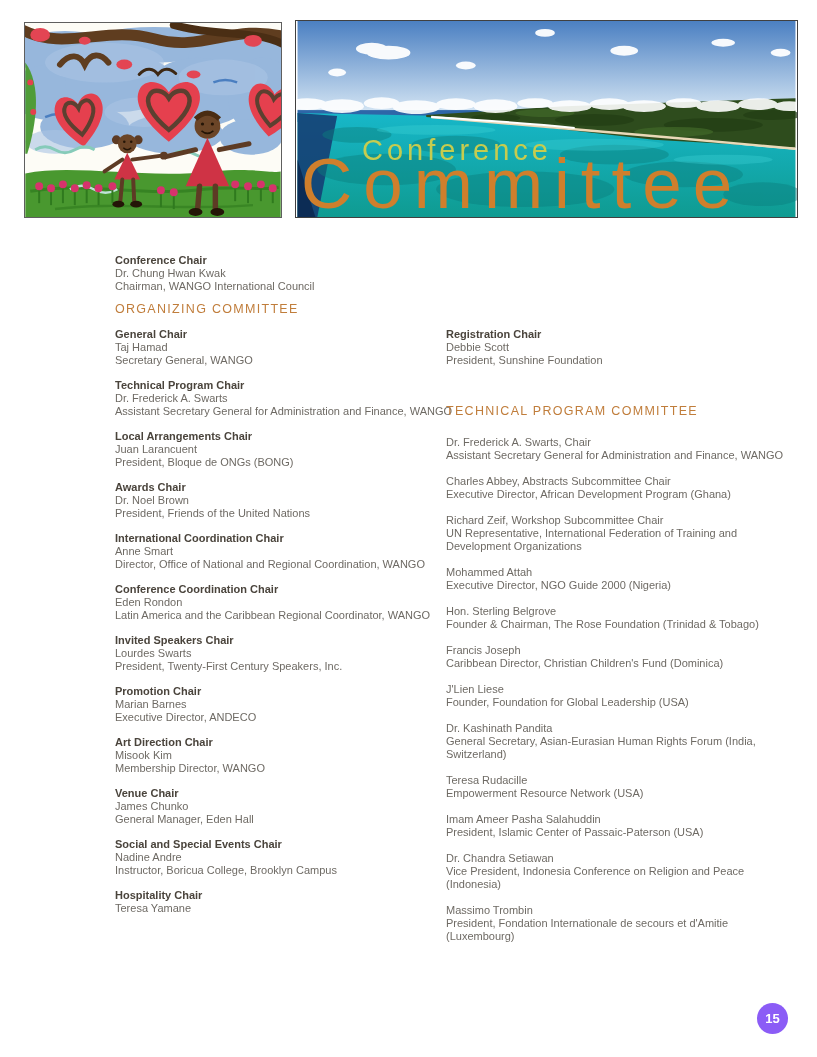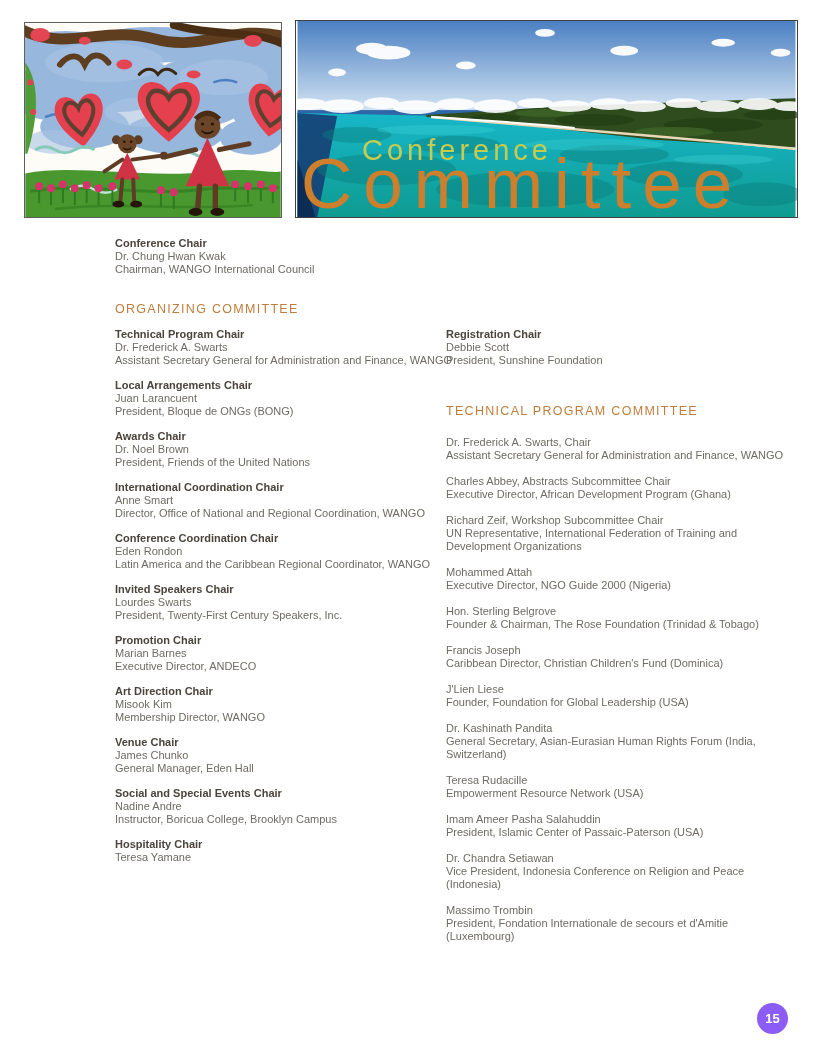--- a/index.html
+++ b/index.html
@@ -28,21 +28,21 @@
     font-size:71px;letter-spacing:11px;color:#cf7f2c;white-space:nowrap;
   }
   
   .textblock{font-size:11px;line-height:13px;}
   .entry{margin-bottom:12px;}
   .entry-title{font-weight:bold;color:#4a443c;}
   .entry-name,.entry-role{color:#6e6a64;}
   .section-heading{
     font-size:12.5px;letter-spacing:1.3px;color:#c07d3b;white-space:nowrap;
   }
-  .chair-block{position:absolute;left:115px;top:237px;width:345px;}
+  .chair-block{position:absolute;left:115px;top:254px;width:345px;}
   .org-heading{position:absolute;left:115px;top:302px;}
   .left-col{position:absolute;left:115px;top:328px;width:345px;}
   .right-col{position:absolute;left:446px;top:328px;width:342px;}
   .tpc-heading{margin-top:38px;margin-bottom:18px;}
   .member{margin-bottom:13px;color:#6e6a64;}
   
   .page-badge{
     position:absolute;left:757px;top:1003px;width:31px;height:31px;
     border-radius:50%;background:#8b5cf6;
     display:flex;align-items:center;justify-content:center;
@@ -265,20 +265,25 @@
   <div class="chair-block textblock">
     <div class="entry-title">Conference Chair</div>
     <div class="entry-name">Dr. Chung Hwan Kwak</div>
     <div class="entry-role">Chairman, WANGO International Council</div>
   </div>
 
   <div class="org-heading section-heading">ORGANIZING COMMITTEE</div>
 
   <div class="left-col textblock">
 
+      <div class="entry">
+        <div class="entry-title">General Chair</div>
+        <div class="entry-name">Taj Hamad</div>
+        <div class="entry-role">Secretary General, WANGO</div>
+      </div>
 
       <div class="entry">
         <div class="entry-title">Technical Program Chair</div>
         <div class="entry-name">Dr. Frederick A. Swarts</div>
         <div class="entry-role">Assistant Secretary General for Administration and Finance, WANGO</div>
       </div>
 
       <div class="entry">
         <div class="entry-title">Local Arrangements Chair</div>
         <div class="entry-name">Juan Larancuent</div>

